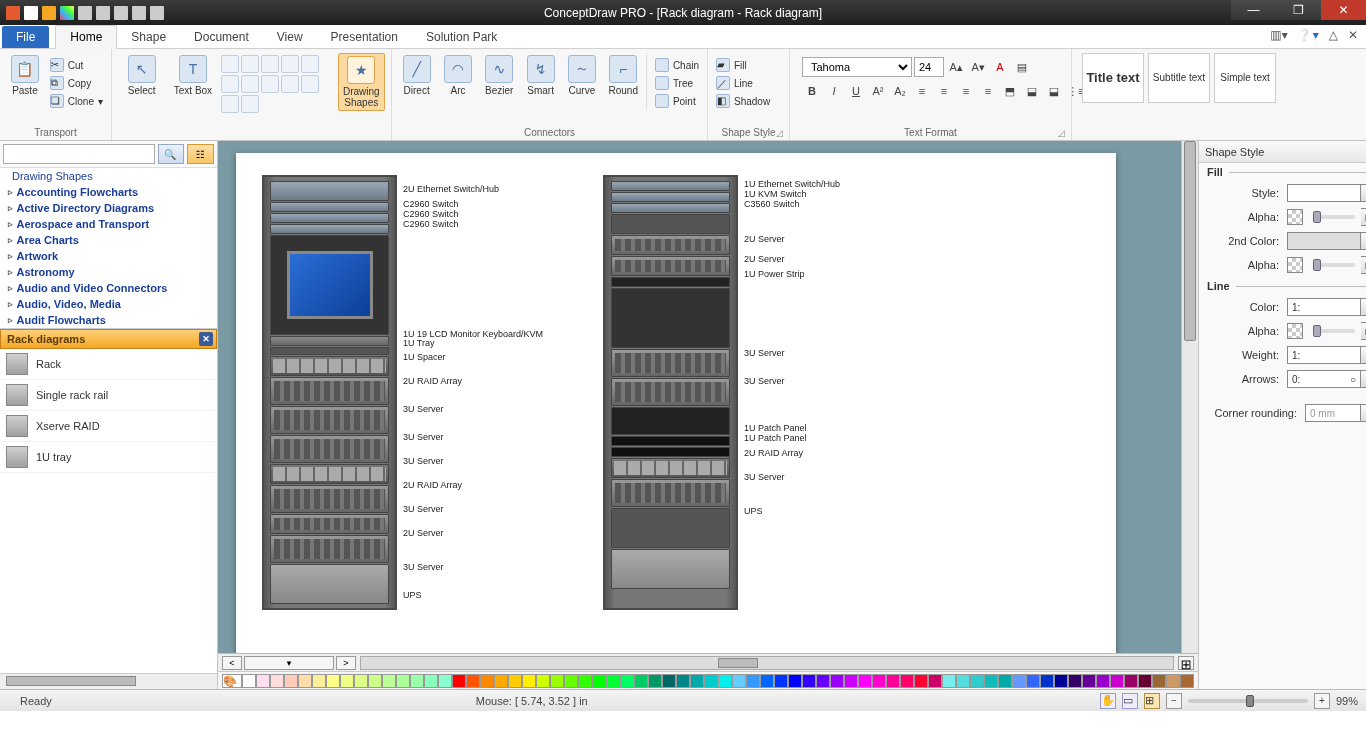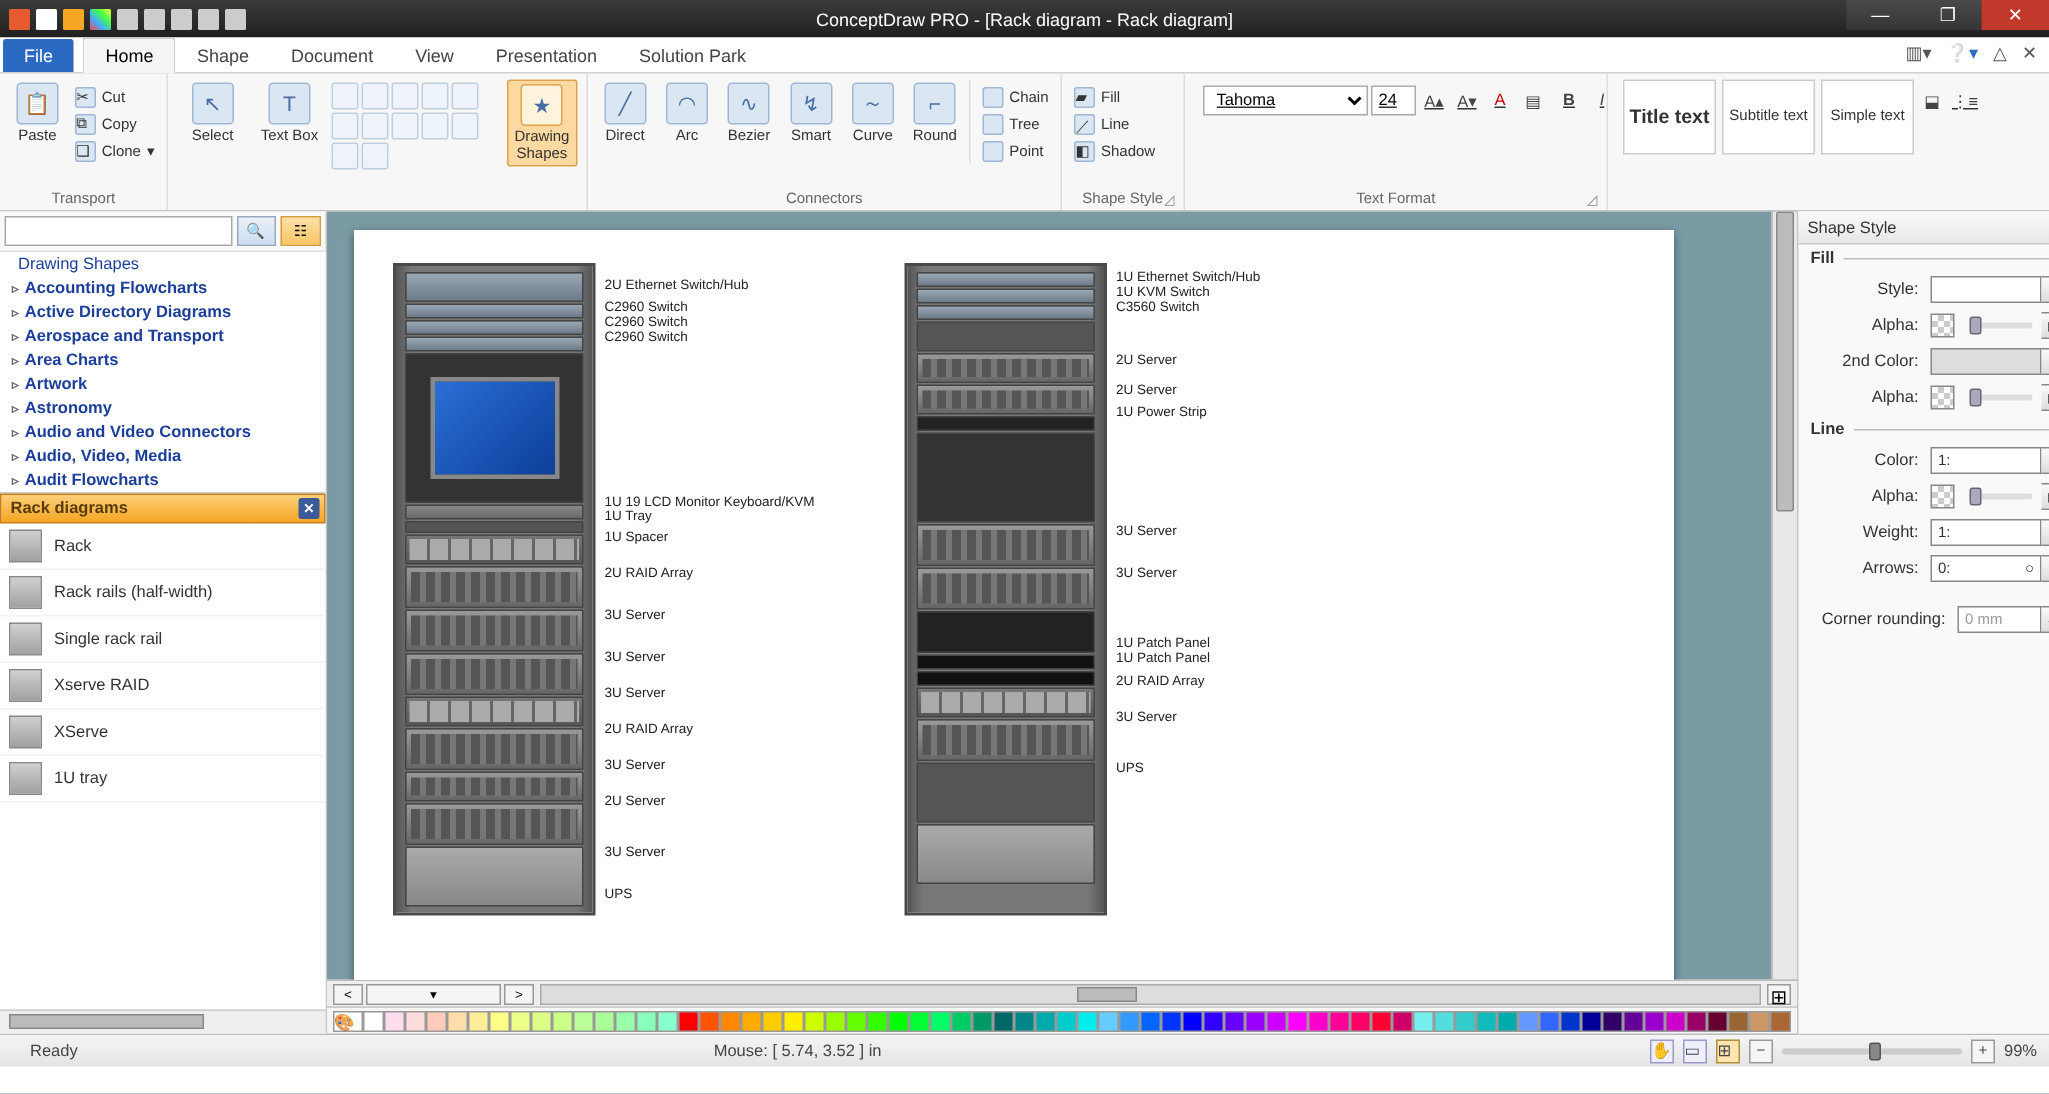--- a/index.html
+++ b/index.html
@@ -33,21 +33,21 @@
 .vbtn { display: flex; flex-direction: column; align-items: center; justify-content: flex-start; width: 50px; padding: 2px; cursor: pointer; border-radius: 2px; }
 .vbtn .ic { width: 28px; height: 28px; background: #dbe6f3; border: 1px solid #9fb7d6; border-radius: 3px; margin-bottom: 2px; display:flex;align-items:center;justify-content:center;font-size:14px;color:#4a6fa5;}
 .vbtn .tx { font-size: 10px; text-align: center; line-height: 11px; }
 .vbtn.sel { background: #fcd9a0; border: 1px solid #e0a34a; }
 .smallrow { display:flex; align-items:center; gap:4px; font-size:10px; cursor:pointer; padding:1px 2px;}
 .smallrow .si { width:14px;height:14px;background:#dbe6f3;border:1px solid #9fb7d6;border-radius:2px;}
 .minibtns { display:flex;flex-wrap:wrap;width:120px;gap:2px;padding-top:2px;}
 .minibtns .mb{width:18px;height:18px;background:#eef3fa;border:1px solid #bfcfe0;border-radius:2px;cursor:pointer;}
 
 
-.fontctrl { display:flex;flex-direction:row;gap:4px;padding:4px 6px;text-decoration:underline;}
+.fontctrl { display:flex;flex-direction:column;gap:4px;padding:4px 6px;}
 .fontrow{display:flex;gap:2px;align-items:center;}
 .fontrow select,.fontrow input{font-size:11px;border:1px solid #aaa;height:20px;padding:0 4px;background:#fff;}
 .fmtbtn{width:20px;height:20px;border:1px solid transparent;background:none;cursor:pointer;font-size:11px;display:flex;align-items:center;justify-content:center;color:#444;}
 
 .stylepick{display:flex;gap:6px;padding:4px;}
 .stylecard{width:62px;height:50px;border:1px solid #ccc;background:#fff;display:flex;align-items:center;justify-content:center;font-size:10px;text-align:center;cursor:pointer;line-height:12px;padding:2px;}
 
 
 .main { display:flex; height: 548px; }
 .leftpanel { width: 218px; border-right: 1px solid #c5c5c5; display:flex;flex-direction:column; background:#f9f9f9;}
@@ -67,21 +67,21 @@
 .stencil-head .x{position:absolute;right:3px;width:14px;height:14px;background:#3a5a9a;color:#fff;font-size:9px;display:flex;align-items:center;justify-content:center;border-radius:2px;cursor:pointer;}
 .stencil-list{flex:1;overflow-y:auto;background:#fff;}
 .sitem{display:flex;align-items:center;padding:4px 6px;gap:8px;font-size:11px;border-bottom:1px solid #f2f2f2;cursor:pointer;}
 .sitem .thumb{width:22px;height:22px;background:linear-gradient(#d0d0d0,#a0a0a0);border:1px solid #888;}
 .leftscroll{height:16px;background:#eee;border-top:1px solid #ccc;display:flex;}
 .leftscroll .thumb-h{width:130px;height:10px;background:#bbb;margin:2px 0 0 6px;border:1px solid #888;}
 
 
 .canvaswrap{flex:1;display:flex;flex-direction:column;background:#7a9aa4;position:relative;}
 .canvas-inner{flex:1;display:flex;overflow:hidden;}
-.page-area{flex:1;overflow:auto;padding:12px 0 0 18px;}
+.page-area{flex:1;overflow:auto;padding:12px 0 0 18px;border-radius:21px;}
 .page{width:880px;height:620px;background:#fff;box-shadow:0 2px 6px rgba(0,0,0,.4);position:relative;padding:14px;}
 .vscroll{width:17px;background:#e8e8e8;border-left:1px solid #bbb;position:relative;}
 .vscroll .vthumb{position:absolute;top:0;left:2px;right:2px;height:200px;background:#bcbcbc;border:1px solid #888;border-radius:2px;}
 
 .bottom-rulers{height:18px;background:#eee;display:flex;align-items:center;border-top:1px solid #bbb;padding:0 4px;gap:4px;}
 .page-nav{display:flex;gap:2px;}
 .page-nav button{width:20px;height:14px;border:1px solid #999;background:#f5f5f5;font-size:9px;cursor:pointer;}
 .hscroll-track{flex:1;height:14px;background:#ddd;border:1px solid #aaa;position:relative;}
 .hscroll-track .hthumb{position:absolute;left:44%;width:40px;height:10px;top:1px;background:#bcbcbc;border:1px solid #888;}
 
@@ -364,33 +364,25 @@
         <span>Rack diagrams</span>
         <span class="x">✕</span>
       </div>
     <div class="stencil-list">
       <div class="sitem">
           <div class="thumb"></div>
           <span>Rack</span>
         </div>
       <div class="sitem">
           <div class="thumb"></div>
-          <span>Rack rails (half-width)</span>
-        </div>
-      <div class="sitem">
-          <div class="thumb"></div>
           <span>Single rack rail</span>
         </div>
       <div class="sitem">
           <div class="thumb"></div>
           <span>Xserve RAID</span>
-        </div>
-      <div class="sitem">
-          <div class="thumb"></div>
-          <span>XServe</span>
         </div>
       <div class="sitem">
           <div class="thumb"></div>
           <span>1U tray</span>
         </div>
     </div>
     <div class="leftscroll">
         <div class="thumb-h"></div>
       </div>
   </div>

